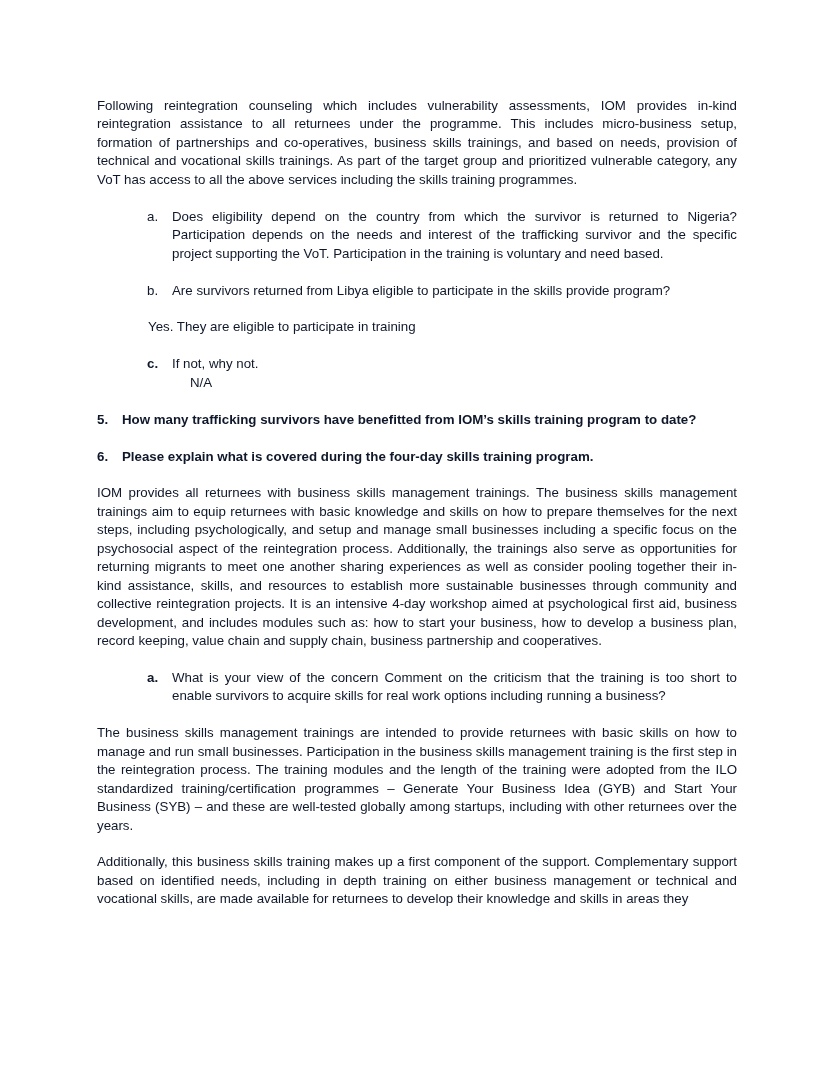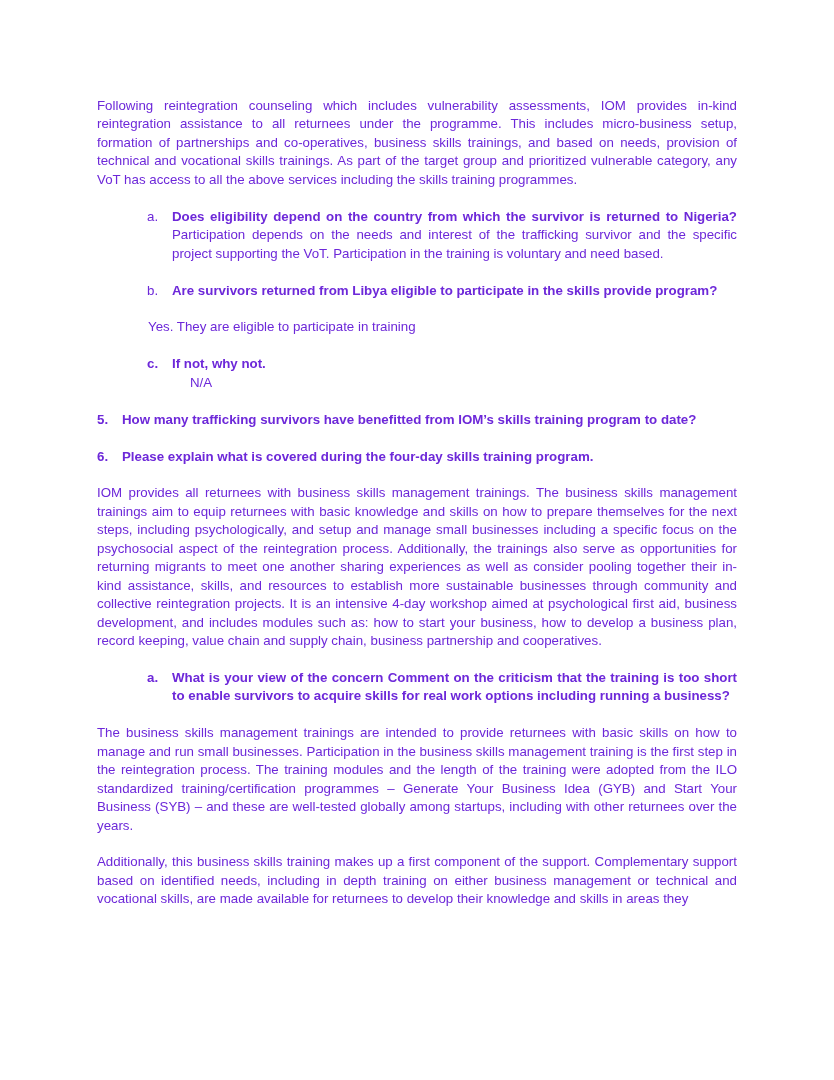--- a/index.html
+++ b/index.html
@@ -10,28 +10,28 @@
   .page {
     position: relative;
     width: 834px;
     height: 1080px;
     box-sizing: border-box;
     padding: 97px 97px 0 97px;
     background: #ffffff;
     font-family: "Liberation Sans", sans-serif;
     font-size: 13.3px;
     line-height: 18.45px;
-    color: #6d28d9;
+    color: #0f172a;
     overflow: hidden;
   }
   .para {
     margin: 0 0 18.45px 0;
     text-align: justify;
   }
-  .bold { font-weight: bold; }
+  .bold { font-weight: normal; }
   
   .li {
     position: relative;
     padding-left: 75px;
     margin: 0 0 18.45px 0;
     text-align: justify;
   }
   .li .marker {
     position: absolute;
     left: 50px;

